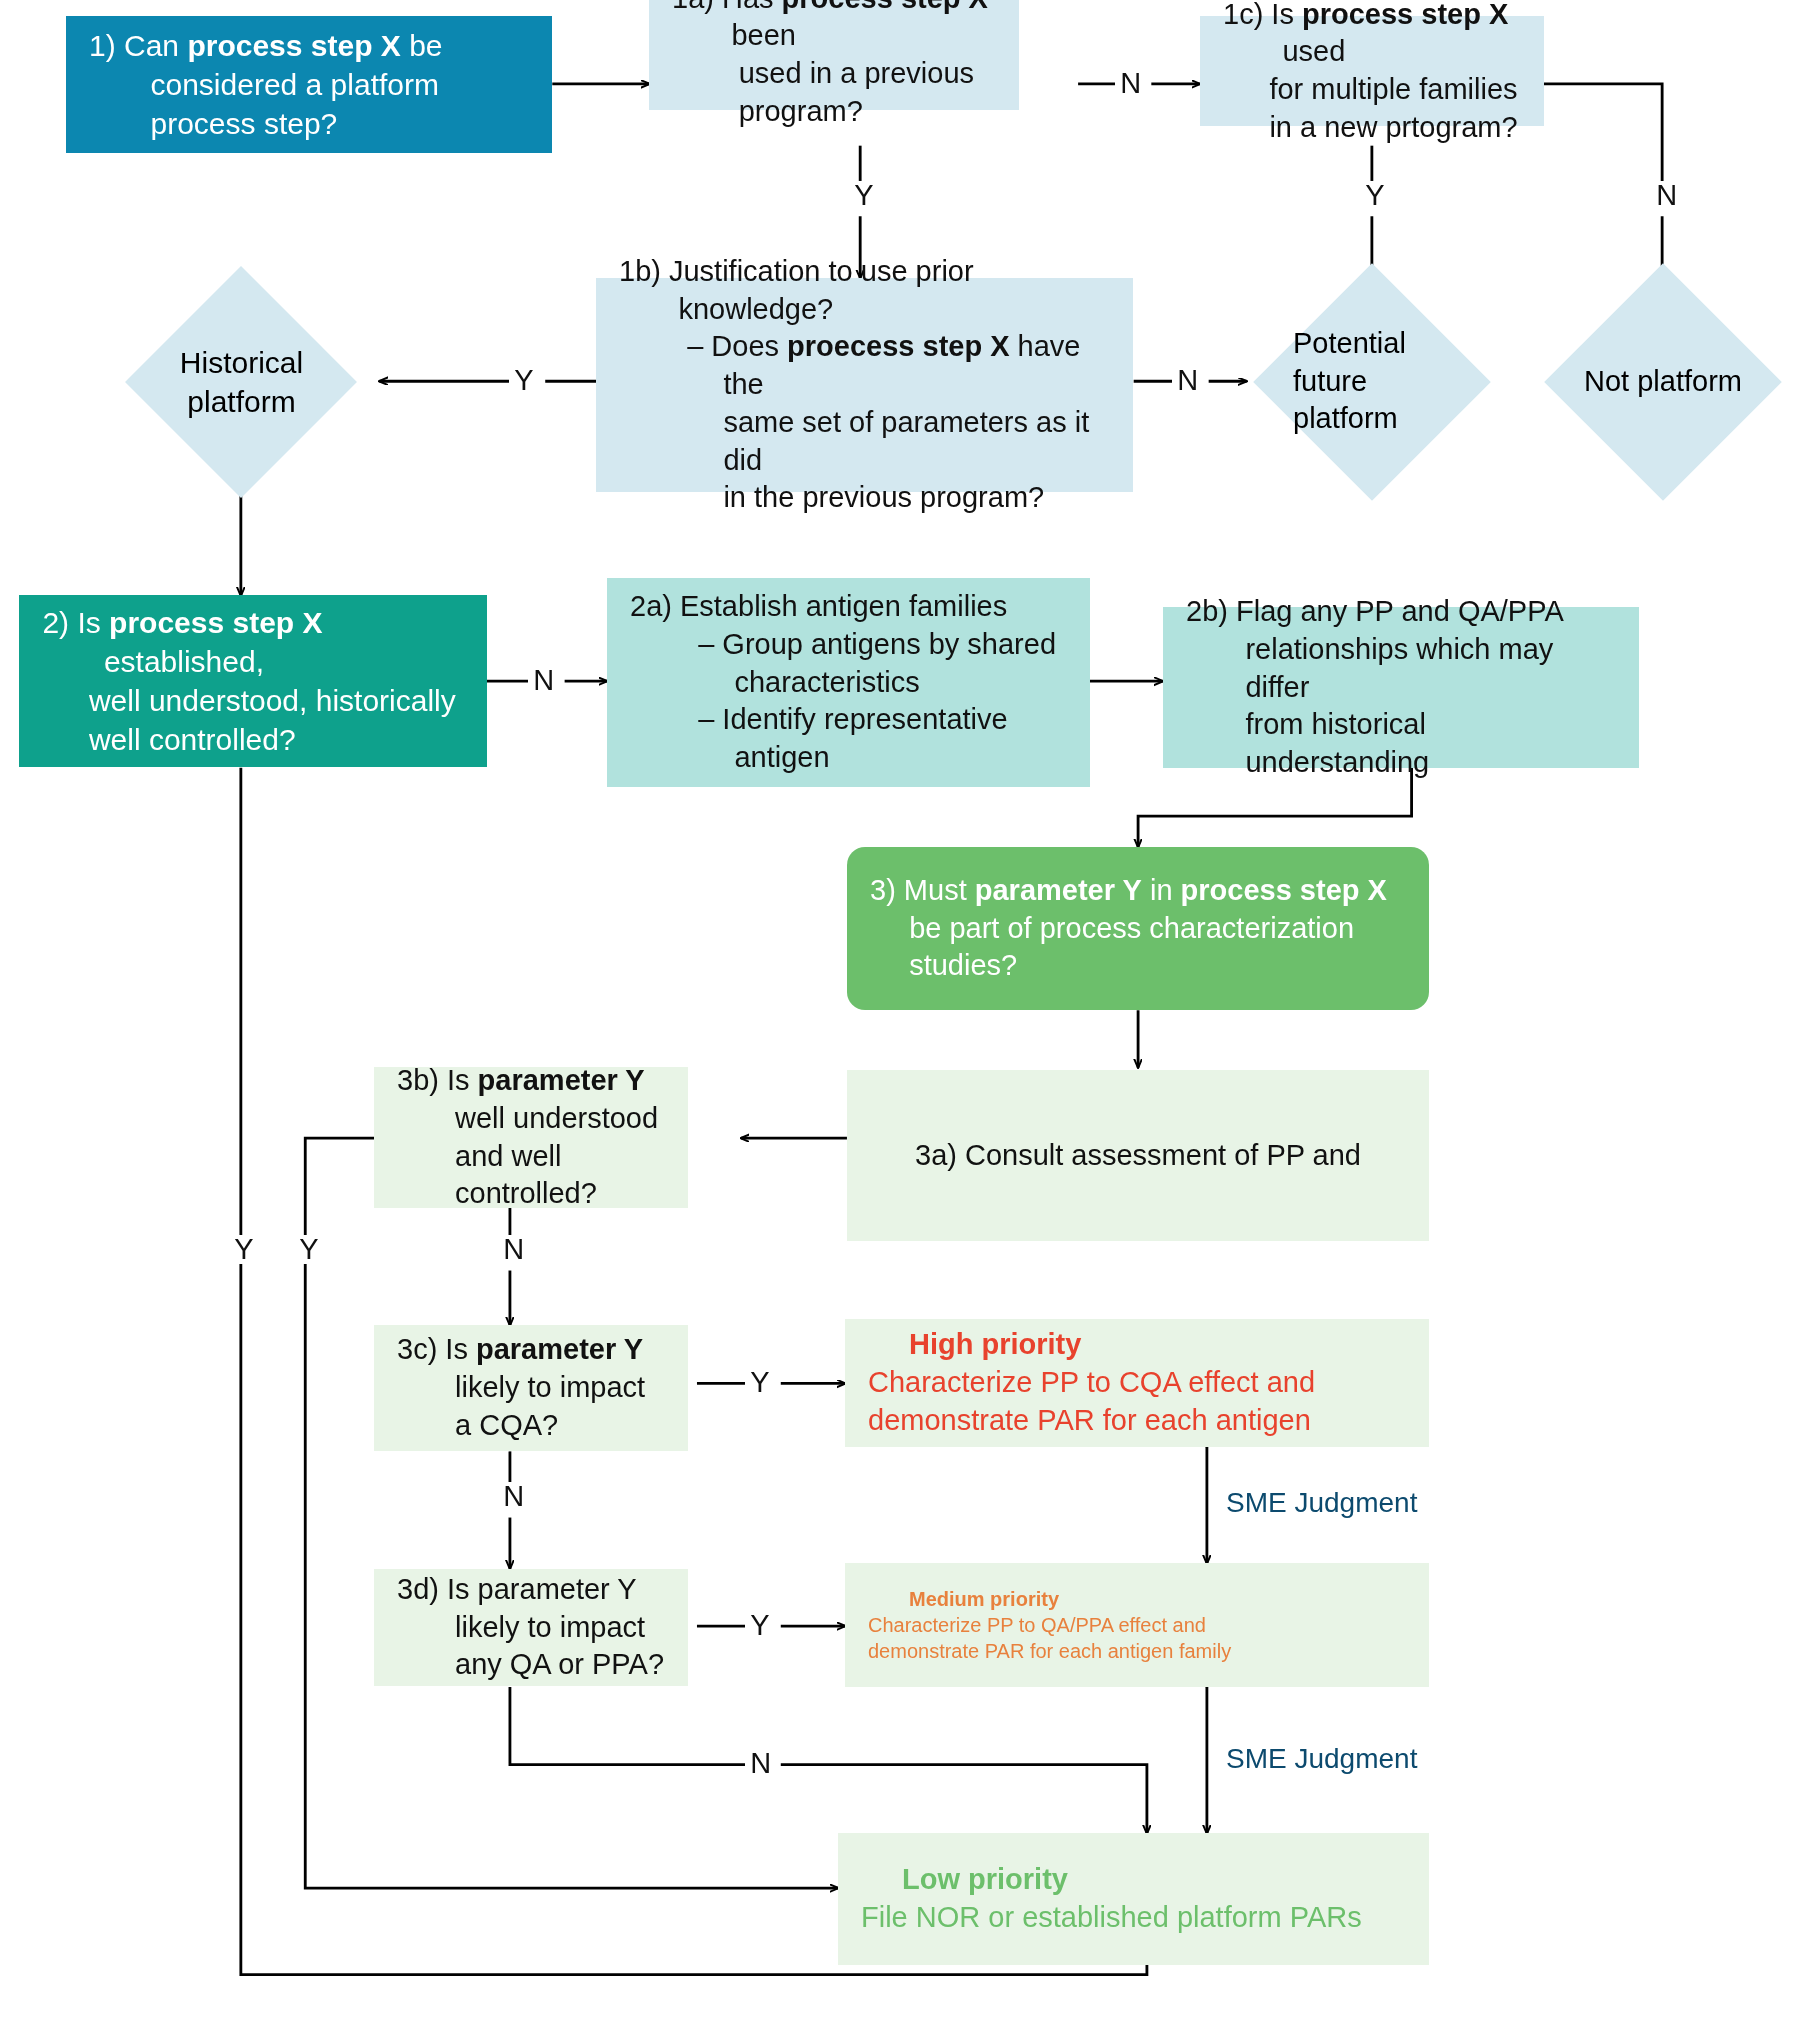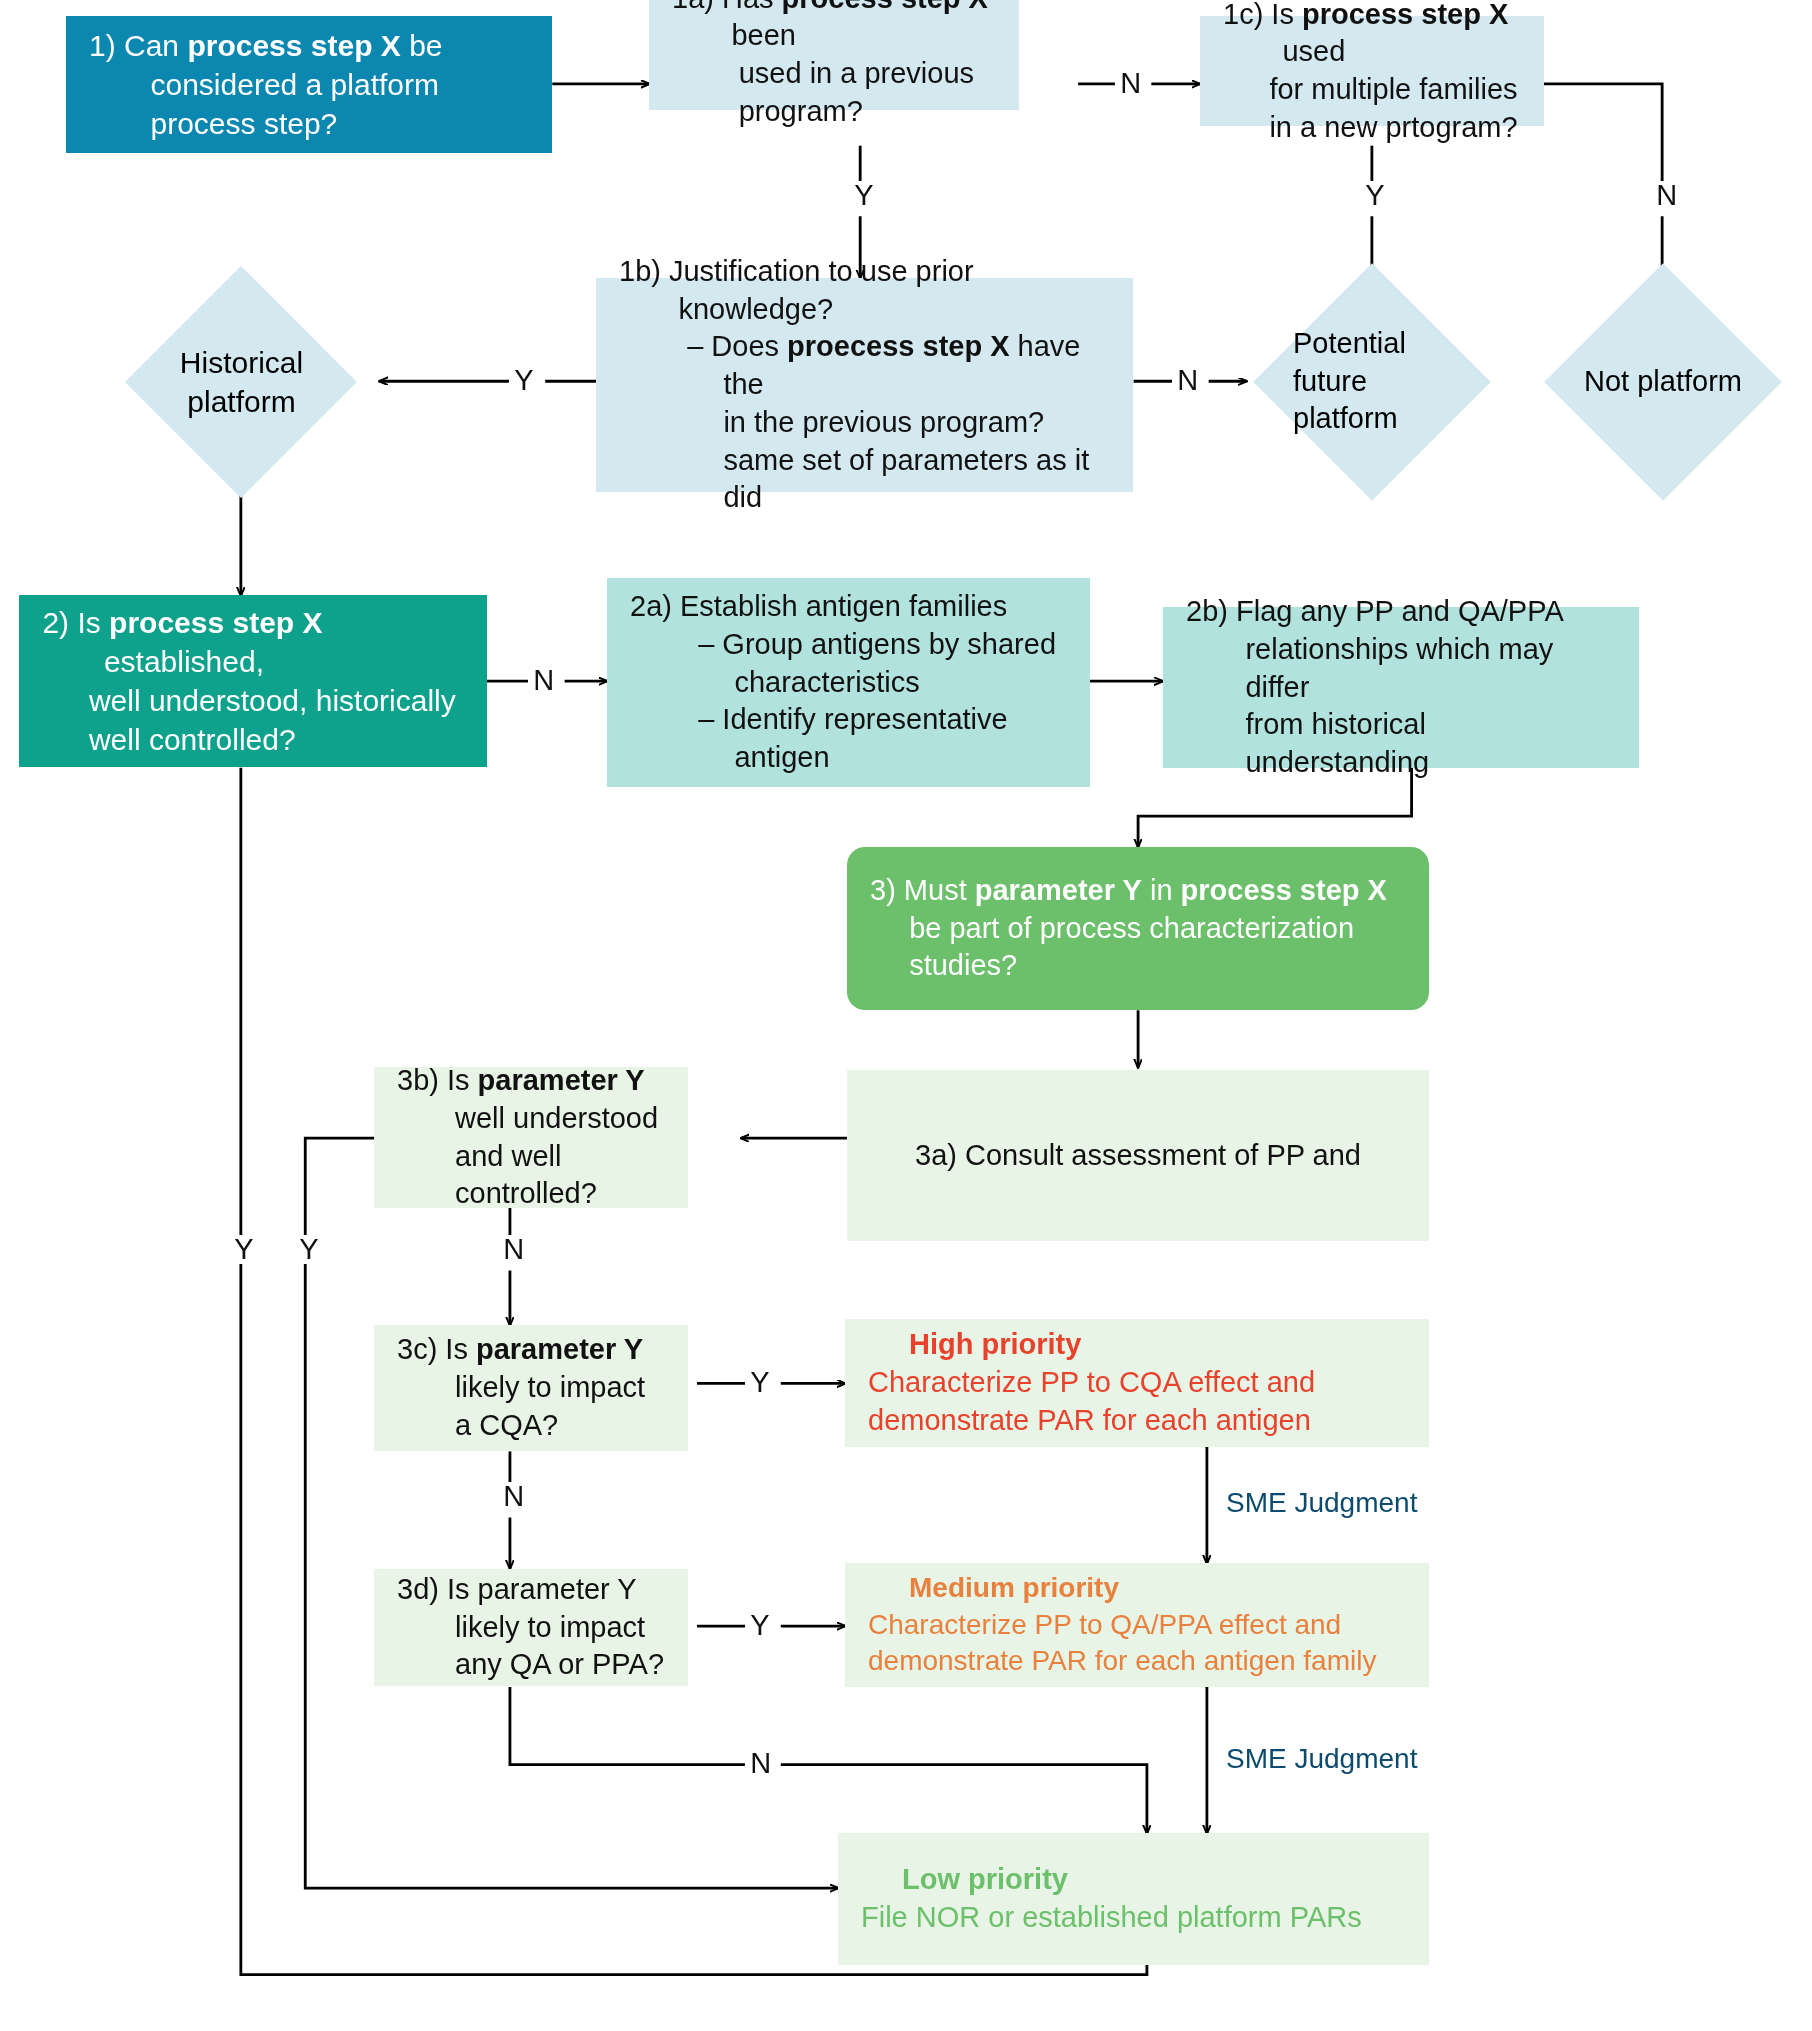--- a/index.html
+++ b/index.html
@@ -14,21 +14,21 @@
   .teal-dark{background:#0ea18c;color:#ffffff;}
   .teal-light{background:#b1e2dd;color:#111111;}
   .green-dark{background:#6cbf6b;color:#ffffff;border-radius:18px;}
   .green-light{background:#e8f4e6;color:#111111;}
   .diamond{background:transparent;}
   .diamond .dshape{position:absolute;left:0;top:0;width:100%;height:100%;background:#d4e8f0;
       transform:rotate(45deg);}
   .diamond .txt{position:relative;z-index:2;text-align:center;}
   .f34{font-size:30px;}
   .f33{font-size:29px;}
-  .f32{font-size:28px;}
+  .f32{font-size:20px;}
   .b{font-weight:bold;margin-left:41px;}
   .hang{display:block;}
   .ind1{padding-left:2.05em;text-indent:-2.05em;}
   .ind-3b{padding-left:2.0em;text-indent:-2.0em;}
   .hi{color:#e8422d;}
   .med{color:#e8813d;}
   .lo{color:#6cbf6b;}
   .lbl{position:absolute;font-size:29px;color:#111;background:#fff;
        padding:0 5.3px;line-height:1;}
   .sme{position:absolute;font-size:28px;color:#0c4a6e;white-space:nowrap;}
@@ -133,22 +133,22 @@
       <span class="hang">Historical</span>
       <span class="hang">platform</span>
     </div>
   </div>
 
   <div class="node rect blue-light" style="left:596px;top:278px;width:537px;height:214px;">
     <div class="txt f33">
       <span class="hang ind1">1b) Justification to use prior</span>
       <span class="hang" style="padding-left:2.05em">knowledge?</span>
       <span class="hang" style="padding-left:3.6em;text-indent:-1.25em"><span>– Does </span><b>proecess step X</b><span> have the</span></span>
+      <span class="hang" style="padding-left:3.6em">same set of parameters as it did</span>
       <span class="hang" style="padding-left:3.6em">in the previous program?</span>
-      <span class="hang" style="padding-left:3.6em">same set of parameters as it did</span>
     </div>
   </div>
 
   <div class="node diamond" style="left:1247px;top:282px;width:251px;height:199px;justify-content:center;">
     <div class="dshape" style="width:168px;height:168px;left:41px;top:16px;"></div>
     <div class="txt f33" style="text-align:left;padding-left:46px;">
       <span class="hang">Potential</span>
       <span class="hang">future</span>
       <span class="hang">platform</span>
     </div>

